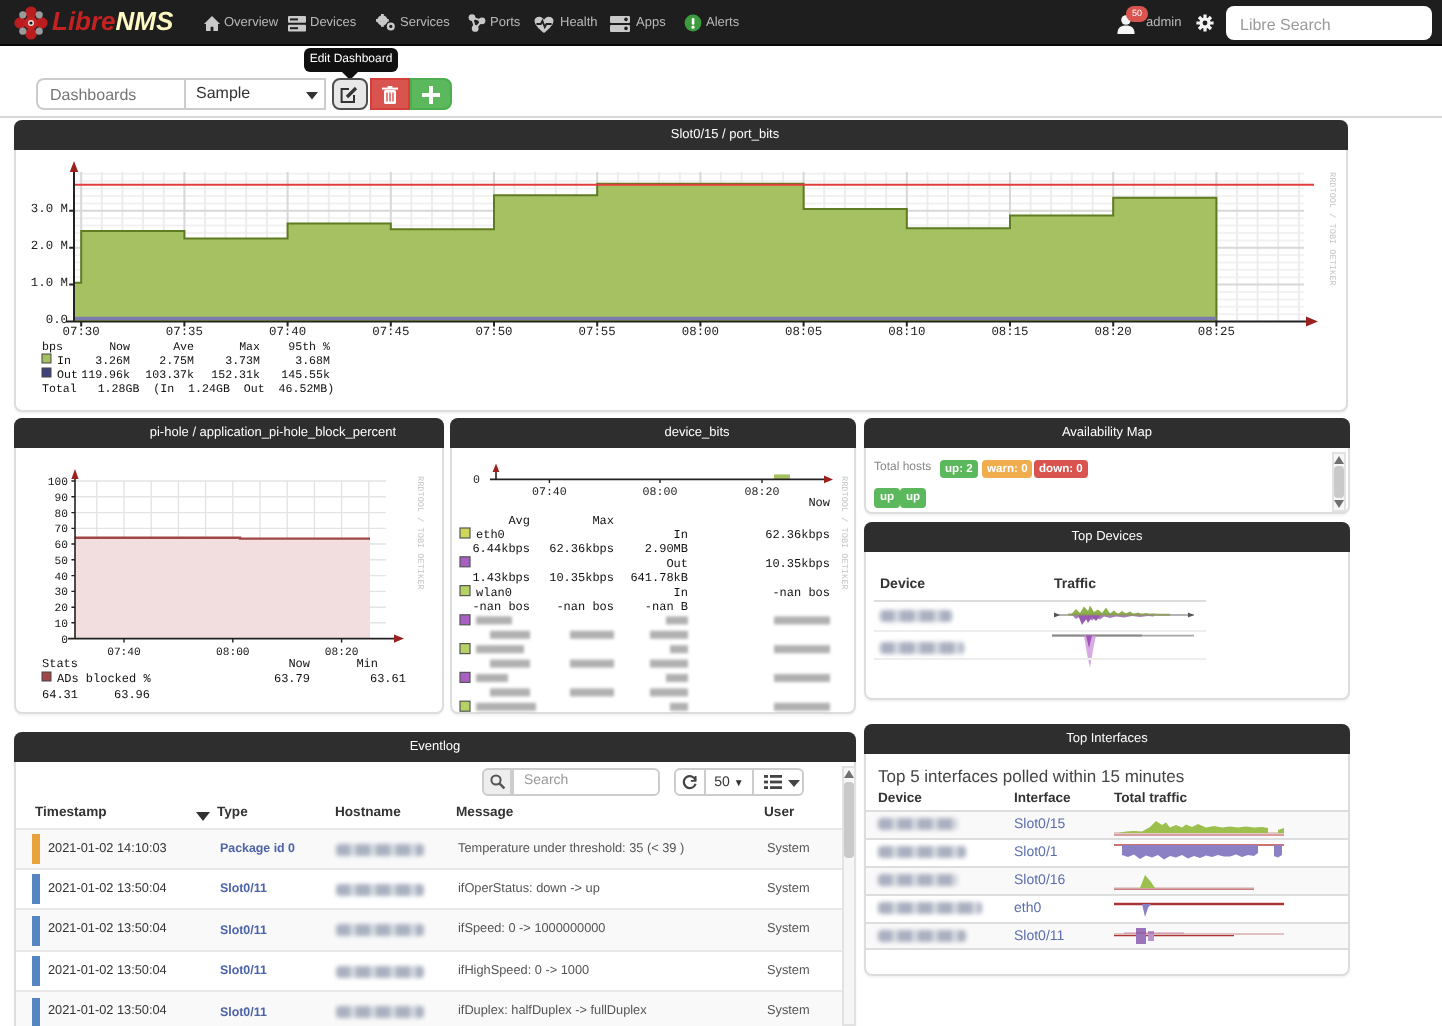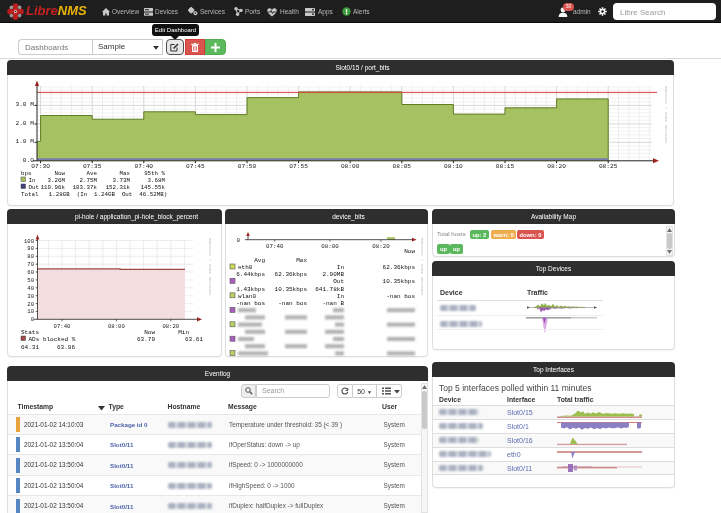--- a/index.html
+++ b/index.html
@@ -31,21 +31,21 @@
         <circle cx="13.9" cy="8.5" r="2.9"></circle>
       <circle cx="4.4" cy="4.4" r="1.8" fill="#9a9a9a"></circle>
         <circle cx="12.6" cy="4.4" r="1.8" fill="#9a9a9a"></circle>
       <circle cx="4.4" cy="12.6" r="1.8" fill="#9a9a9a"></circle>
         <circle cx="12.6" cy="12.6" r="1.8" fill="#9a9a9a"></circle>
       <circle cx="8.5" cy="8.5" r="3.4" fill="#c52222"></circle>
       <circle cx="8.5" cy="8.5" r="1.5" fill="#fff" opacity="0.85"></circle>
       <circle cx="8.5" cy="8.5" r="0.8" fill="#1e1e1e"></circle>
     </g>
   </svg>
-  <span class="abs" style="left:26px;top:3px;font-size:13px;font-weight:bold;font-style:italic;color:#c42121;letter-spacing:0px;">Libre<span style="color:#eab308;">NMS</span></span>
+  <span class="abs" style="left:26px;top:3px;font-size:13px;font-weight:bold;font-style:italic;color:#c42121;letter-spacing:0px;">Libre<span style="color:#fef9c3;">NMS</span></span>
   <svg class="abs" style="left:102px;top:8px;" width="8" height="8" viewBox="0 0 8 8">
       <path fill="#c9c9c9" d="M0 4 L4 0 L8 4 H7 V7.5 H4.7 V5.4 H3.3 V7.5 H1 V4 Z"></path>
     </svg>
   <span class="nitem" style="left:112px;">Overview</span>
   <svg class="abs" style="left:144px;top:8px;" width="9" height="8" viewBox="0 0 9 8">
       <g fill="#c9c9c9">
         <rect x="0" y="0" width="9" height="3.4" rx="0.5"></rect>
         <rect x="0" y="4.4" width="9" height="3.4" rx="0.5"></rect>
         <rect x="1" y="1.2" width="4" height="1" fill="#1e1e1e"></rect>
         <rect x="1" y="5.6" width="4" height="1" fill="#1e1e1e"></rect>
@@ -374,21 +374,21 @@
     <path d="M3 1.8 H74" stroke="#a8a8a8" stroke-width="0.9" fill="none"></path>
     <path d="M3 1.8 H48" stroke="#8a8a8a" stroke-width="1" fill="none"></path>
     <path d="M19 1.8 L20.5 11 L22 18 L23.5 9 L25 1.8 Z" fill="#cb8fd8" opacity="0.75"></path>
     <path d="M20 1.8 L21.5 8 L23 1.8 Z" fill="#a050b8"></path>
   </svg>
   <span class="abs" style="left:4px;top:66.5px;width:166px;border-top:1px solid #eee;"></span>
 </div>
 
 <div class="panel" id="p-topif" style="left:432px;top:362px;width:243px;height:126px;">
   <div class="phead">Top Interfaces</div>
-  <span class="abs" style="left:6px;top:20px;font-size:8.5px;color:#444;">Top 5 interfaces polled within 11 minutes</span>
+  <span class="abs" style="left:6px;top:20px;font-size:8.5px;color:#444;">Top 5 interfaces polled within 15 minutes</span>
   <span class="abs" style="left:6px;top:33px;font-size:6.8px;font-weight:bold;color:#333;">Device</span>
   <span class="abs" style="left:74px;top:33px;font-size:6.8px;font-weight:bold;color:#333;">Interface</span>
   <span class="abs" style="left:124px;top:33px;font-size:6.8px;font-weight:bold;color:#333;">Total traffic</span>
   <div class="abs" style="left:0px;top:42px;width:241px;height:14px;background:#f9f9f9;border-top:1px solid #ddd;"></div>
   <div class="abs" style="left:0px;top:56px;width:241px;height:14px;border-top:1px solid #ddd;"></div>
   <div class="abs" style="left:0px;top:70px;width:241px;height:14px;background:#f9f9f9;border-top:1px solid #ddd;"></div>
   <div class="abs" style="left:0px;top:84px;width:241px;height:14px;border-top:1px solid #ddd;"></div>
   <div class="abs" style="left:0px;top:98px;width:241px;height:14px;background:#f9f9f9;border-top:1px solid #ddd;border-bottom:1px solid #ddd;"></div>
   <span class="blur" style="left:6px;top:46px;width:40px;"></span>
   <span class="blur" style="left:6px;top:60px;width:44px;"></span>

